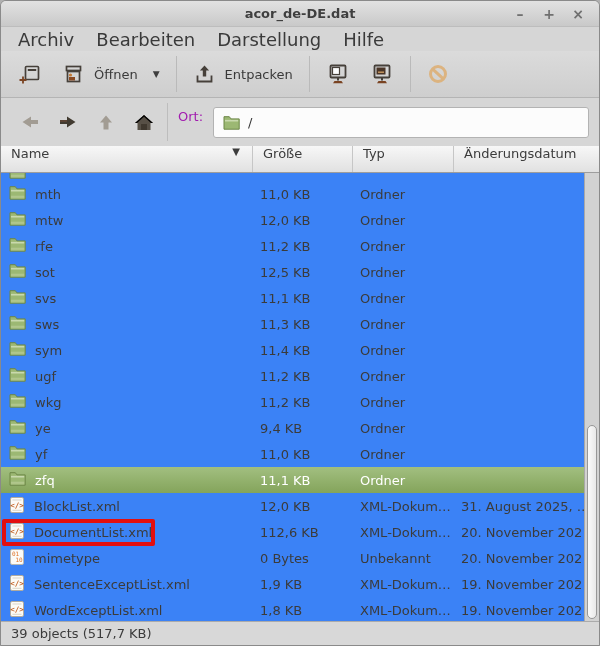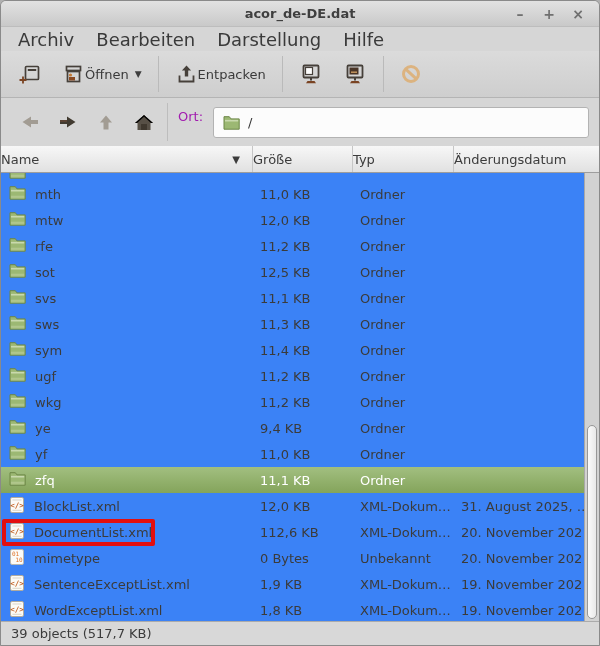--- a/index.html
+++ b/index.html
@@ -18,36 +18,36 @@
              text-align:center; cursor:default; }
 
   
   .menubar { height:24px; flex:0 0 24px; display:flex; align-items:center; padding-left:6px;
              font-size:18px; color:#3a3a3a; background:#d6d6d6; }
   .menu-item { padding:3px 11px; }
 
   
   .toolbar { height:47px; flex:0 0 47px; display:flex; align-items:center; padding-left:8px;
              background:linear-gradient(#dbdbdb,#cecece); border-bottom:1px solid #b4b4b4; }
-  .tb-btn { display:flex; align-items:center; padding:6px 10px; font-size:13px; color:#3a3a3a; }
+  .tb-btn { display:flex; align-items:center; gap:9px; padding:6px 10px; font-size:13px; color:#3a3a3a; }
   .tb-sep { width:1px; height:36px; background:#bababa; margin:0 6px; flex:0 0 1px; }
   .dd-arrow { font-size:9px; color:#3e3e3e; margin-left:6px; }
 
   
   .navbar { height:48px; flex:0 0 48px; display:flex; align-items:center; padding:0 10px; background:#d6d6d6; }
   .nav-btn { width:38px; height:36px; display:flex; align-items:center; justify-content:center; }
   .nav-sep { width:1px; height:38px; background:#bdbdbd; margin:0 8px 0 4px; }
   .loc-label { font-size:13px; color:#a21caf; margin:0 10px 11px 2px; }
   .loc-entry { flex:1; height:31px; background:#fcfcfc; border:1px solid #b3b3b3; border-radius:3px;
                display:flex; align-items:center; padding:0 9px; gap:8px; font-size:13px; color:#333; }
 
   
   .table-header { height:27px; flex:0 0 27px; display:flex; background:linear-gradient(#f7f7f7,#e1e1e1);
                   border-bottom:1px solid #9d9d9d; font-size:13px; color:#3c3c3c; }
-  .th { display:flex; align-items:center; border-right:1px solid #c6c6c6; }
+  .th { display:flex; padding-left:10px; border-right:1px solid #c6c6c6; }
   .th-name { width:252px; justify-content:space-between; padding-right:12px; }
   .th-size { width:100px; }
   .th-type { width:101px; }
   .th-date { flex:1; border-right:none; }
   .sort-arrow { font-size:10px; color:#3c3c3c; }
 
   
   .list-wrap { position:relative; flex:1; background:#3b82f6; overflow:hidden; }
   .list { position:absolute; top:0; left:0; right:15px; bottom:0; overflow:hidden; }
   .partial-row { height:8px; overflow:hidden; display:flex; padding-left:8px; }

